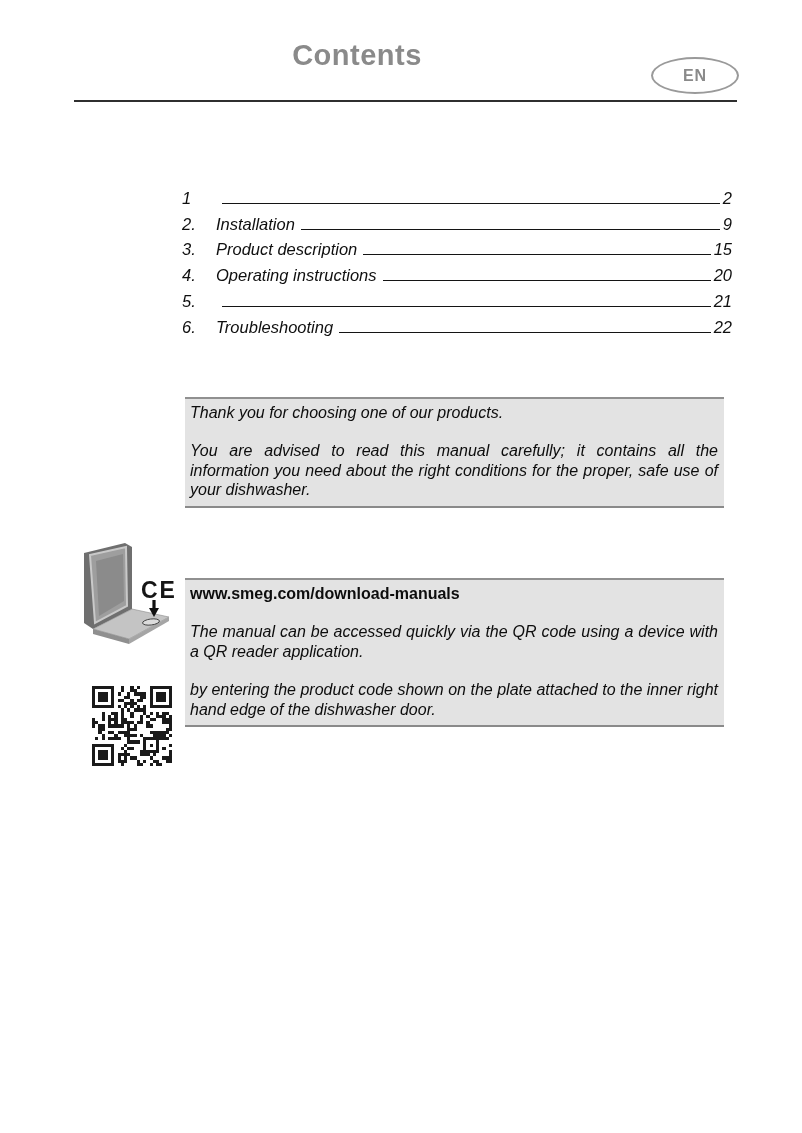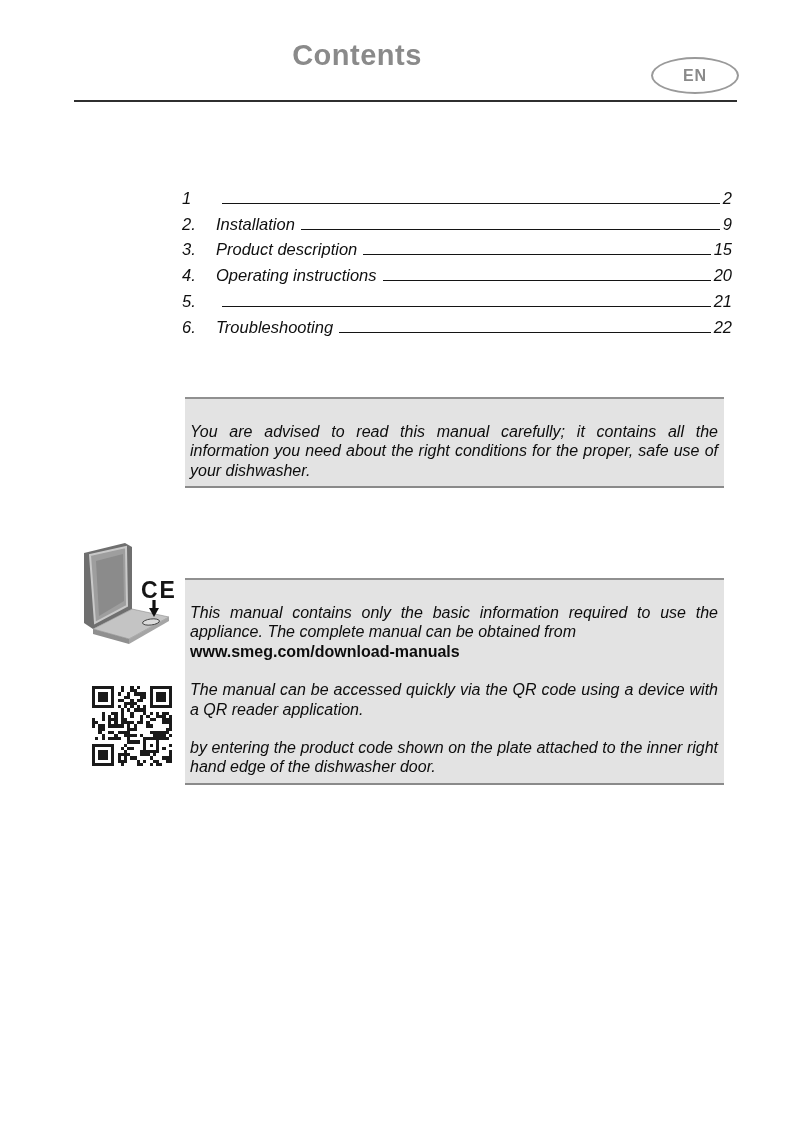--- a/index.html
+++ b/index.html
@@ -92,40 +92,40 @@
     </div>
     <div class="toc-row">
       <span class="toc-num">6.</span>
       <span class="toc-label">Troubleshooting</span>
       <span class="toc-leader"></span>
       <span class="toc-page">22</span>
     </div>
   </div>
 
   <div class="note-box" id="box1">
+    <div>Thank you for choosing one of our products.</div>
     <div class="jt">You are advised to read this manual carefully; it contains all the information you need about the right conditions for the proper, safe use of your dishwasher.</div>
   </div>
 
   <svg class="appliance-icon" viewBox="0 0 95 112">
     <polygon points="4,13 45,3 52,7 52,69 13,89 4,83" fill="#6f6f6f"></polygon>
     <polygon points="10,15 46,7 47,66 15,83" fill="#9e9e9e" stroke="#c9c9c9" stroke-width="2"></polygon>
     <polygon points="16,21 43,14 44,61 19,76" fill="#8b8b8b"></polygon>
     <polygon points="13,89 52,69 89,77 49,99" fill="#c4c4c4" stroke="#8a8a8a" stroke-width="0.6"></polygon>
     <polygon points="13,89 49,99 49,104 13,94" fill="#8f8f8f"></polygon>
     <polygon points="49,99 89,77 89,81 49,104" fill="#a5a5a5"></polygon>
     <ellipse cx="71" cy="82" rx="8.5" ry="3" transform="rotate(-7 71 82)" fill="#dcdcdc" stroke="#3a3a3a" stroke-width="0.9"></ellipse>
     <text x="61" y="58" font-family="Liberation Sans, sans-serif" font-size="23" font-weight="bold" fill="#161616" letter-spacing="2">CE</text>
     <g>
       <path d="M74,60 L74,69" stroke="#111111" stroke-width="3.2" fill="none"></path>
       <polygon points="69,68 79,68 74,77" fill="#111111"></polygon>
     </g>
   </svg>
 
   <div class="note-box" id="box2">
-    <div class="jt">This manual contains only the basic information required to use the appliance. The complete manual can be obtained from</div>
     <div class="url-line">www.smeg.com/download-manuals</div>
     <div class="jt">The manual can be accessed quickly via the QR code using a device with a QR reader application.</div>
     <div class="jt">by entering the product code shown on the plate attached to the inner right hand edge of the dishwasher door.</div>
   </div>
 
   <svg class="qr" id="qr-svg" viewBox="0 0 25 25" shape-rendering="crispEdges">
       <rect x="0" y="0" width="25" height="25" fill="#ffffff"></rect>
       <rect x="0" y="0" width="1" height="1" fill="#1a1a1a"></rect>
       <rect x="1" y="0" width="1" height="1" fill="#1a1a1a"></rect>
       <rect x="2" y="0" width="1" height="1" fill="#1a1a1a"></rect>

